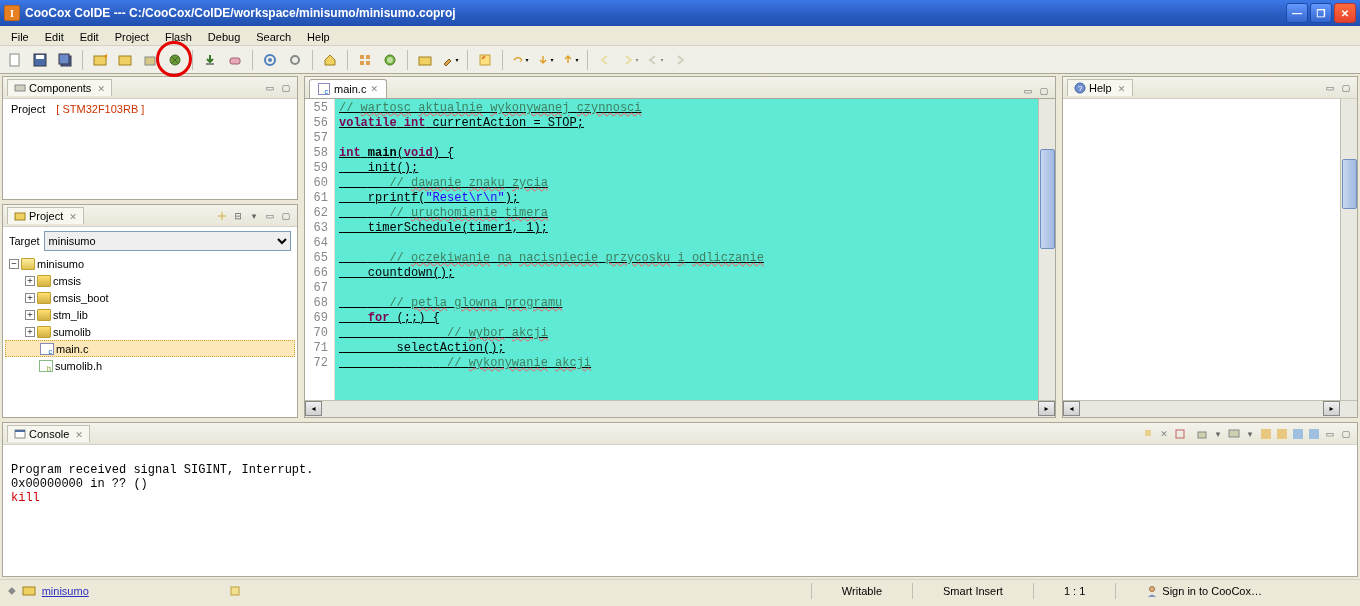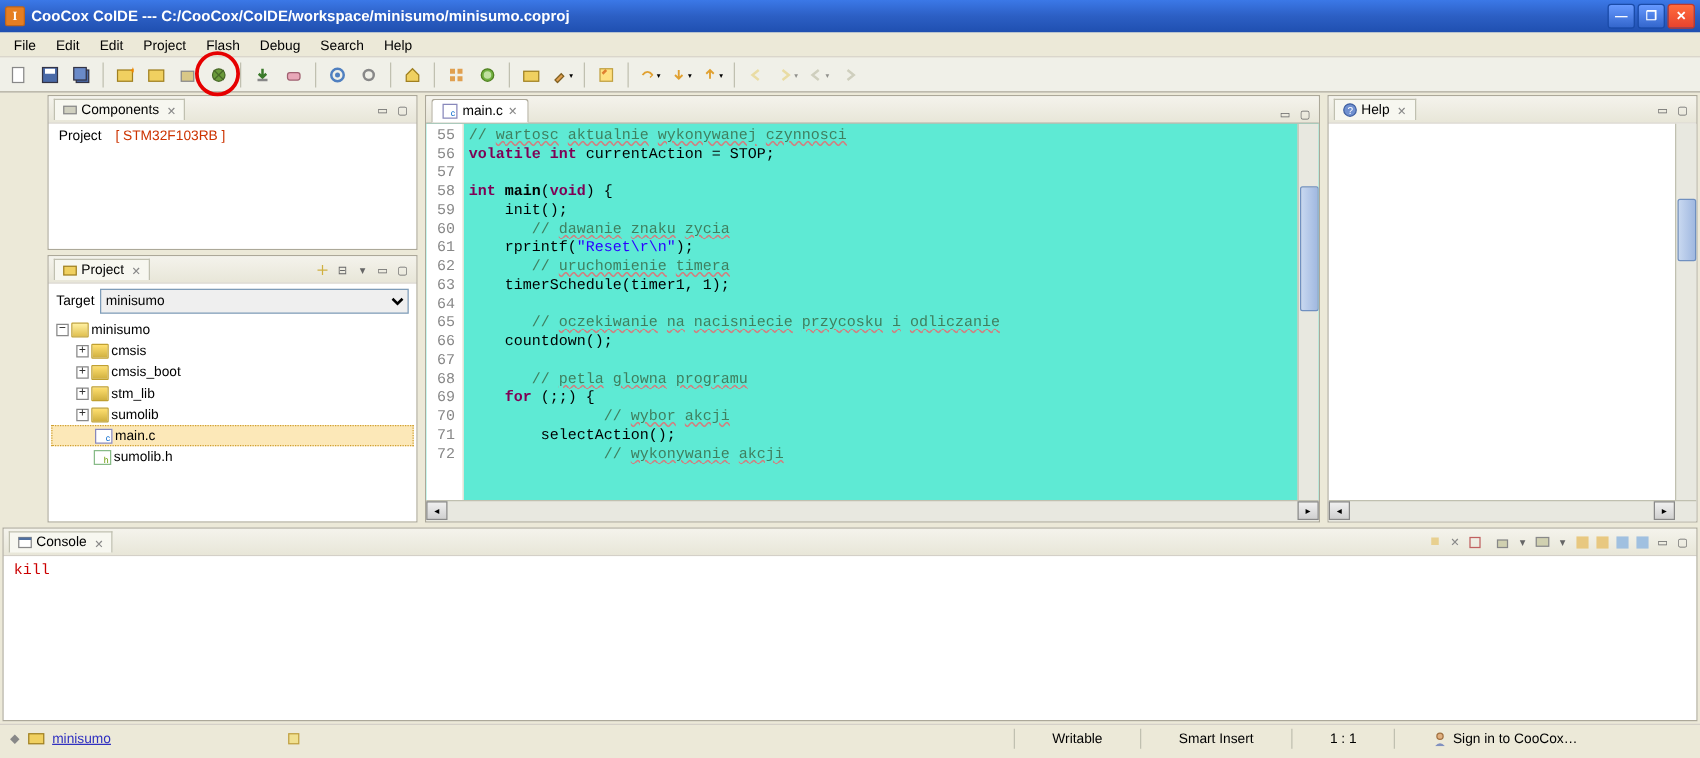--- a/index.html
+++ b/index.html
@@ -17,21 +17,21 @@
 .menubar { height: 20px; background: #ece9d8; display: flex; align-items: flex-end; padding: 0 4px; gap: 2px; border-bottom: 1px solid #d4d0c8; }
 .menubar .mitem { padding: 2px 7px; cursor: default; }
 
 
 .toolbar { height: 28px; background: #f0f0e8; display: flex; align-items: center; padding: 0 4px; gap: 3px; border-bottom: 1px solid #aca899; }
 .tbtn { width: 22px; height: 22px; display: flex; align-items: center; justify-content: center; border-radius: 2px; cursor: pointer; position: relative; }
 .tsep { width: 1px; height: 20px; background: #c0c0b0; margin: 0 3px; }
 .circle-highlight { position: absolute; width: 36px; height: 36px; border: 3px solid #e60000; border-radius: 50%; top: -8px; left: -8px; pointer-events: none; z-index: 100; }
 
 
-.mainarea { display: flex; height: 346px; margin-left: 36px; }
+.mainarea { display: flex; height: 346px; }
 .leftcol { width: 300px; display: flex; flex-direction: column; }
 .centercol { flex: 1; display: flex; flex-direction: column; margin: 0 2px; }
 .rightcol { width: 300px; display: flex; flex-direction: column; }
 
 
 .panel { border: 1px solid #aca899; background: #f7f7f0; display: flex; flex-direction: column; }
 .panel-header { height: 22px; background: linear-gradient(to bottom, #f4f3ec, #e8e6d8); display: flex; align-items: center; padding: 0 4px; border-bottom: 1px solid #d4d0c8; }
 .panel-tab { display: flex; align-items: center; gap: 3px; padding: 2px 6px; background: #f7f7f0; border-top: 1px solid #c0c0b0; border-left: 1px solid #c0c0b0; border-right: 1px solid #c0c0b0; font-weight: normal; }
 .panel-tab .xicon { width: 8px; height: 8px; color: #888; font-size: 9px; margin-left: 3px; }
 .panel-toolbar-icons { margin-left: auto; display: flex; gap: 2px; align-items: center; }
@@ -60,21 +60,21 @@
 .file-h::after { content: "h"; position: absolute; font-size: 7px; color: #690; right: 1px; bottom: -1px; }
 .tree-item.selected { background: #fce8b8; border: 1px dotted #d0a030; }
 
 
 .editor-panel { flex: 1; margin: 2px; }
 .editor-tabs { height: 22px; background: linear-gradient(to bottom, #f4f3ec, #e8e6d8); display: flex; align-items: flex-end; padding: 0 4px; border-bottom: 1px solid #aca899; }
 .editor-tab { display: flex; align-items: center; gap: 4px; padding: 3px 8px; background: white; border: 1px solid #aca899; border-bottom: none; border-radius: 3px 3px 0 0; }
 .editor-body { flex: 1; display: flex; background: #5eead4; font-family: "Courier New", monospace; font-size: 12px; overflow: hidden; position: relative; }
 .gutter { width: 30px; background: white; text-align: right; padding: 2px 6px 2px 2px; color: #888; border-right: 1px solid #e0e0d0; }
 .gutter div { height: 15px; }
-.code { flex: 1; padding: 2px 0 2px 4px; white-space: pre; overflow: hidden; }
+.code { flex: 1; padding: 2px 0 2px 4px; white-space: pre; overflow: hidden; text-decoration: underline; }
 .code div { height: 15px; }
 .kw { color: #7f0055; font-weight: bold; }
 .cm { color: #3f7f5f; }
 .cm .wavy { text-decoration: underline wavy #d08080; }
 .str { color: #2a00ff; }
 .vscroll { width: 17px; background: #e8e8e0; border-left: 1px solid #c0c0b0; position: relative; }
 .vscroll-thumb { position: absolute; width: 15px; left: 1px; top: 50px; height: 100px; background: linear-gradient(to right, #c8d8f0, #a0b8e0); border: 1px solid #7090c0; border-radius: 2px; }
 .hscroll { height: 17px; background: #e8e8e0; border-top: 1px solid #c0c0b0; display: flex; }
 .hscroll-track { flex: 1; }
 .hscroll-btn { width: 17px; height: 15px; background: linear-gradient(to bottom, #f0f0f0, #d0d0d0); border: 1px solid #888; display: flex; align-items: center; justify-content: center; font-size: 8px; }
@@ -503,20 +503,25 @@
         <div class="smbtn">
             <svg width="10" height="10">
               <rect width="10" height="10" fill="#a0c0e0"></rect>
             </svg>
           </div>
         <div class="smbtn">▭</div>
         <div class="smbtn">▢</div>
       </div>
     </div>
     <div class="console-body">
+      <div id="console-lines">
+          <div>&nbsp;</div>
+          <div>Program received signal SIGINT, Interrupt.</div>
+          <div>0x00000000 in ?? ()</div>
+        </div>
       <div class="console-red">kill</div>
     </div>
   </div>
 </div>
 
 <div class="statusbar">
   <div class="sb-left">
     <span style="color:#888;">⬥</span>
     <svg width="14" height="12">
         <rect x="1" y="2" width="12" height="8" fill="#f0d060" stroke="#a08020"></rect>

